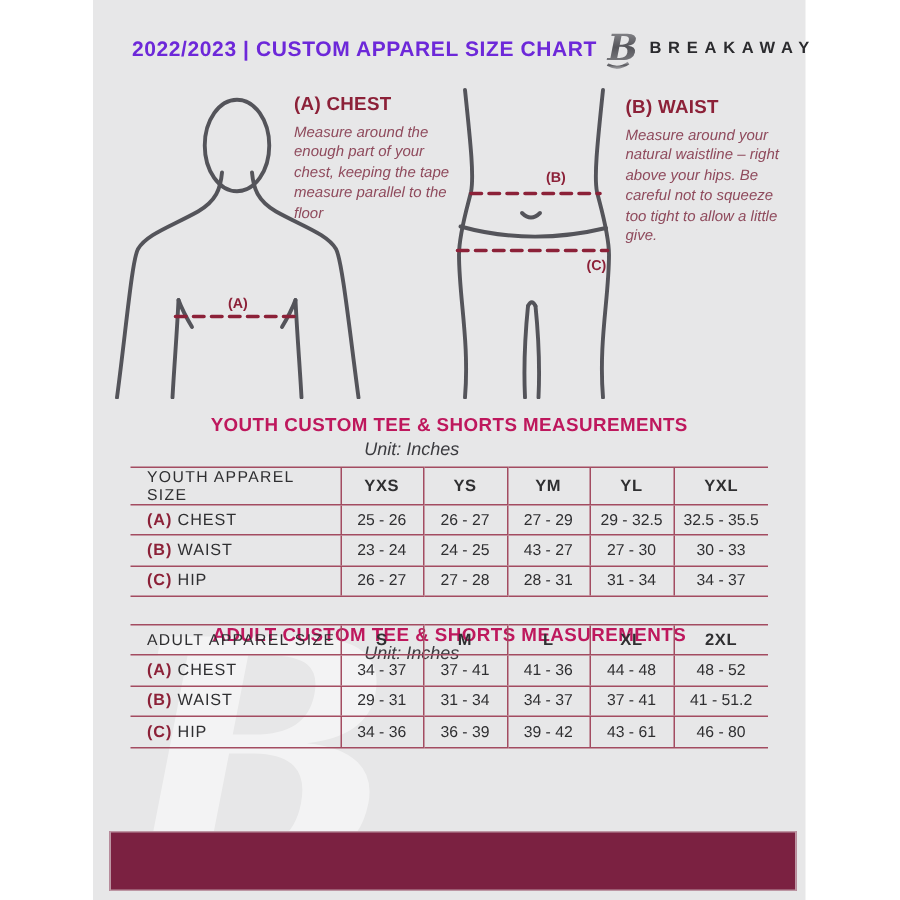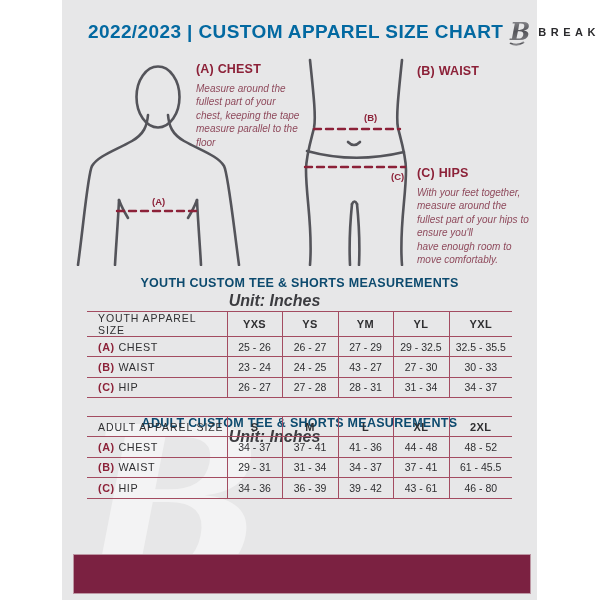--- a/index.html
+++ b/index.html
@@ -3,21 +3,21 @@
 <meta charset="utf-8">
 <style>
   html,body{margin:0;padding:0;}
   .page{position:relative;width:600px;height:600px;background:#ffffff;overflow:hidden;
         font-family:"Liberation Sans",sans-serif;}
   .content{position:absolute;left:62px;top:0;width:475px;height:600px;background:#e7e7e8;}
 
   
   .header{position:absolute;left:26px;top:17px;width:424px;height:30px;
           display:flex;justify-content:space-between;align-items:center;}
-  .hdr-title{font-size:19px;font-weight:bold;letter-spacing:0.4px;color:#0369a1;white-space:nowrap;}
+  .hdr-title{font-size:14px;font-weight:bold;letter-spacing:0.4px;color:#6d28d9;white-space:nowrap;}
   .brand{display:flex;align-items:center;gap:7px;}
   .brand-name{font-size:11px;font-weight:bold;letter-spacing:4.5px;color:#2b2b2e;white-space:nowrap;}
 
   
   .m-block{position:absolute;}
   .m-head{font-size:12.5px;font-weight:bold;color:#8c2138;letter-spacing:0.2px;margin:0 0 6px 0;}
   .m-text{font-size:10px;font-style:italic;color:#8f4a5c;line-height:13.4px;margin:0;white-space:pre-line;}
   .chest-block{left:134px;top:62px;width:106px;}
   .waist-block{left:355px;top:64px;width:114px;}
   .hips-block{left:355px;top:166px;width:112px;}
@@ -27,23 +27,23 @@
   .fig .dash{stroke:#8c2138;stroke-width:2.4;stroke-dasharray:7 5;}
   .fig text{font-family:"Liberation Sans",sans-serif;font-size:9.5px;font-weight:bold;fill:#8c2138;}
 
   
   .watermark{position:absolute;left:20px;top:398px;font-family:"DejaVu Serif",serif;
              font-size:215px;font-weight:bold;font-style:italic;line-height:1;
              color:rgba(255,255,255,0.5);pointer-events:none;}
 
   
   .sec-title{position:absolute;left:0;width:475px;text-align:center;
-             font-size:12.5px;font-weight:bold;color:#0c4a6e;letter-spacing:0.3px;}
+             font-size:12.5px;font-weight:bold;color:#be185d;letter-spacing:0.3px;}
   .sec-unit{position:absolute;left:0;width:425px;text-align:center;
-            font-size:16px;font-style:italic;font-weight:bold;color:#3c3c40;}
+            font-size:12px;font-style:italic;font-weight:normal;color:#3c3c40;}
   .yt-title{top:276px;} .yt-unit{top:292px;}
   .at-title{top:416px;} .at-unit{top:428px;}
 
   
   .size-table{position:absolute;left:25px;width:425px;border-collapse:collapse;table-layout:fixed;}
   .yt-table{top:311px;} .at-table{top:416px;}
   .size-table th,.size-table td{border-top:1.4px solid #a34c61;border-bottom:1.4px solid #a34c61;
         height:19.4px;padding:0;color:#2f2f31;text-align:center;font-size:10.5px;background:transparent;}
   .size-table .size-col{border-left:1.4px solid #a34c61;}
   .size-table th.size-col{font-weight:bold;font-size:11px;letter-spacing:0.4px;}
@@ -103,29 +103,25 @@
       <path d="M55 146 C 53 166, 52 186, 53 207"></path>
       <path d="M60 146 C 62 166, 63 186, 62 207"></path>
       <line class="dash" x1="17" y1="71" x2="103" y2="71"></line>
       <text x="67" y="63">(B)</text>
       <line class="dash" x1="8" y1="109" x2="108" y2="109"></line>
       <text x="94" y="122">(C)</text>
     </svg>
 
     <div class="m-block chest-block">
       <p class="m-head">(A) CHEST</p>
-      <p class="m-text">Measure around the fullest part of your chest, keeping the tape measure parallel to the floor</p>
+      <p class="m-text">Measure around the enough part of your chest, keeping the tape measure parallel to the floor</p>
     </div>
     <div class="m-block waist-block">
       <p class="m-head">(B) WAIST</p>
-    </div>
-    <div class="m-block hips-block">
-      <p class="m-head">(C) HIPS</p>
-      <p class="m-text">With your feet together, measure around the fullest part of your hips to ensure you'll
-have enough room to move comfortably.</p>
+      <p class="m-text">Measure around your natural waistline – right above your hips. Be careful not to squeeze too tight to allow a little give.</p>
     </div>
 
     <div class="sec-title yt-title">YOUTH CUSTOM TEE &amp; SHORTS MEASUREMENTS</div>
     <div class="sec-unit yt-unit">Unit: Inches</div>
     <table class="size-table yt-table">
       <colgroup>
           <col style="width:140px">
           <col style="width:55px">
           <col style="width:56px">
           <col style="width:55px">
@@ -199,21 +195,21 @@
             <td class="size-col">41 - 36</td>
             <td class="size-col">44 - 48</td>
             <td class="size-col">48 - 52</td>
           </tr>
           <tr>
             <td class="label-col"><span class="rk">(B)</span> WAIST</td>
             <td class="size-col">29 - 31</td>
             <td class="size-col">31 - 34</td>
             <td class="size-col">34 - 37</td>
             <td class="size-col">37 - 41</td>
-            <td class="size-col">61 - 45.5</td>
+            <td class="size-col">41 - 51.2</td>
           </tr>
           <tr>
             <td class="label-col"><span class="rk">(C)</span> HIP</td>
             <td class="size-col">34 - 36</td>
             <td class="size-col">36 - 39</td>
             <td class="size-col">39 - 42</td>
             <td class="size-col">43 - 61</td>
             <td class="size-col">46 - 80</td>
           </tr>
         </tbody>

